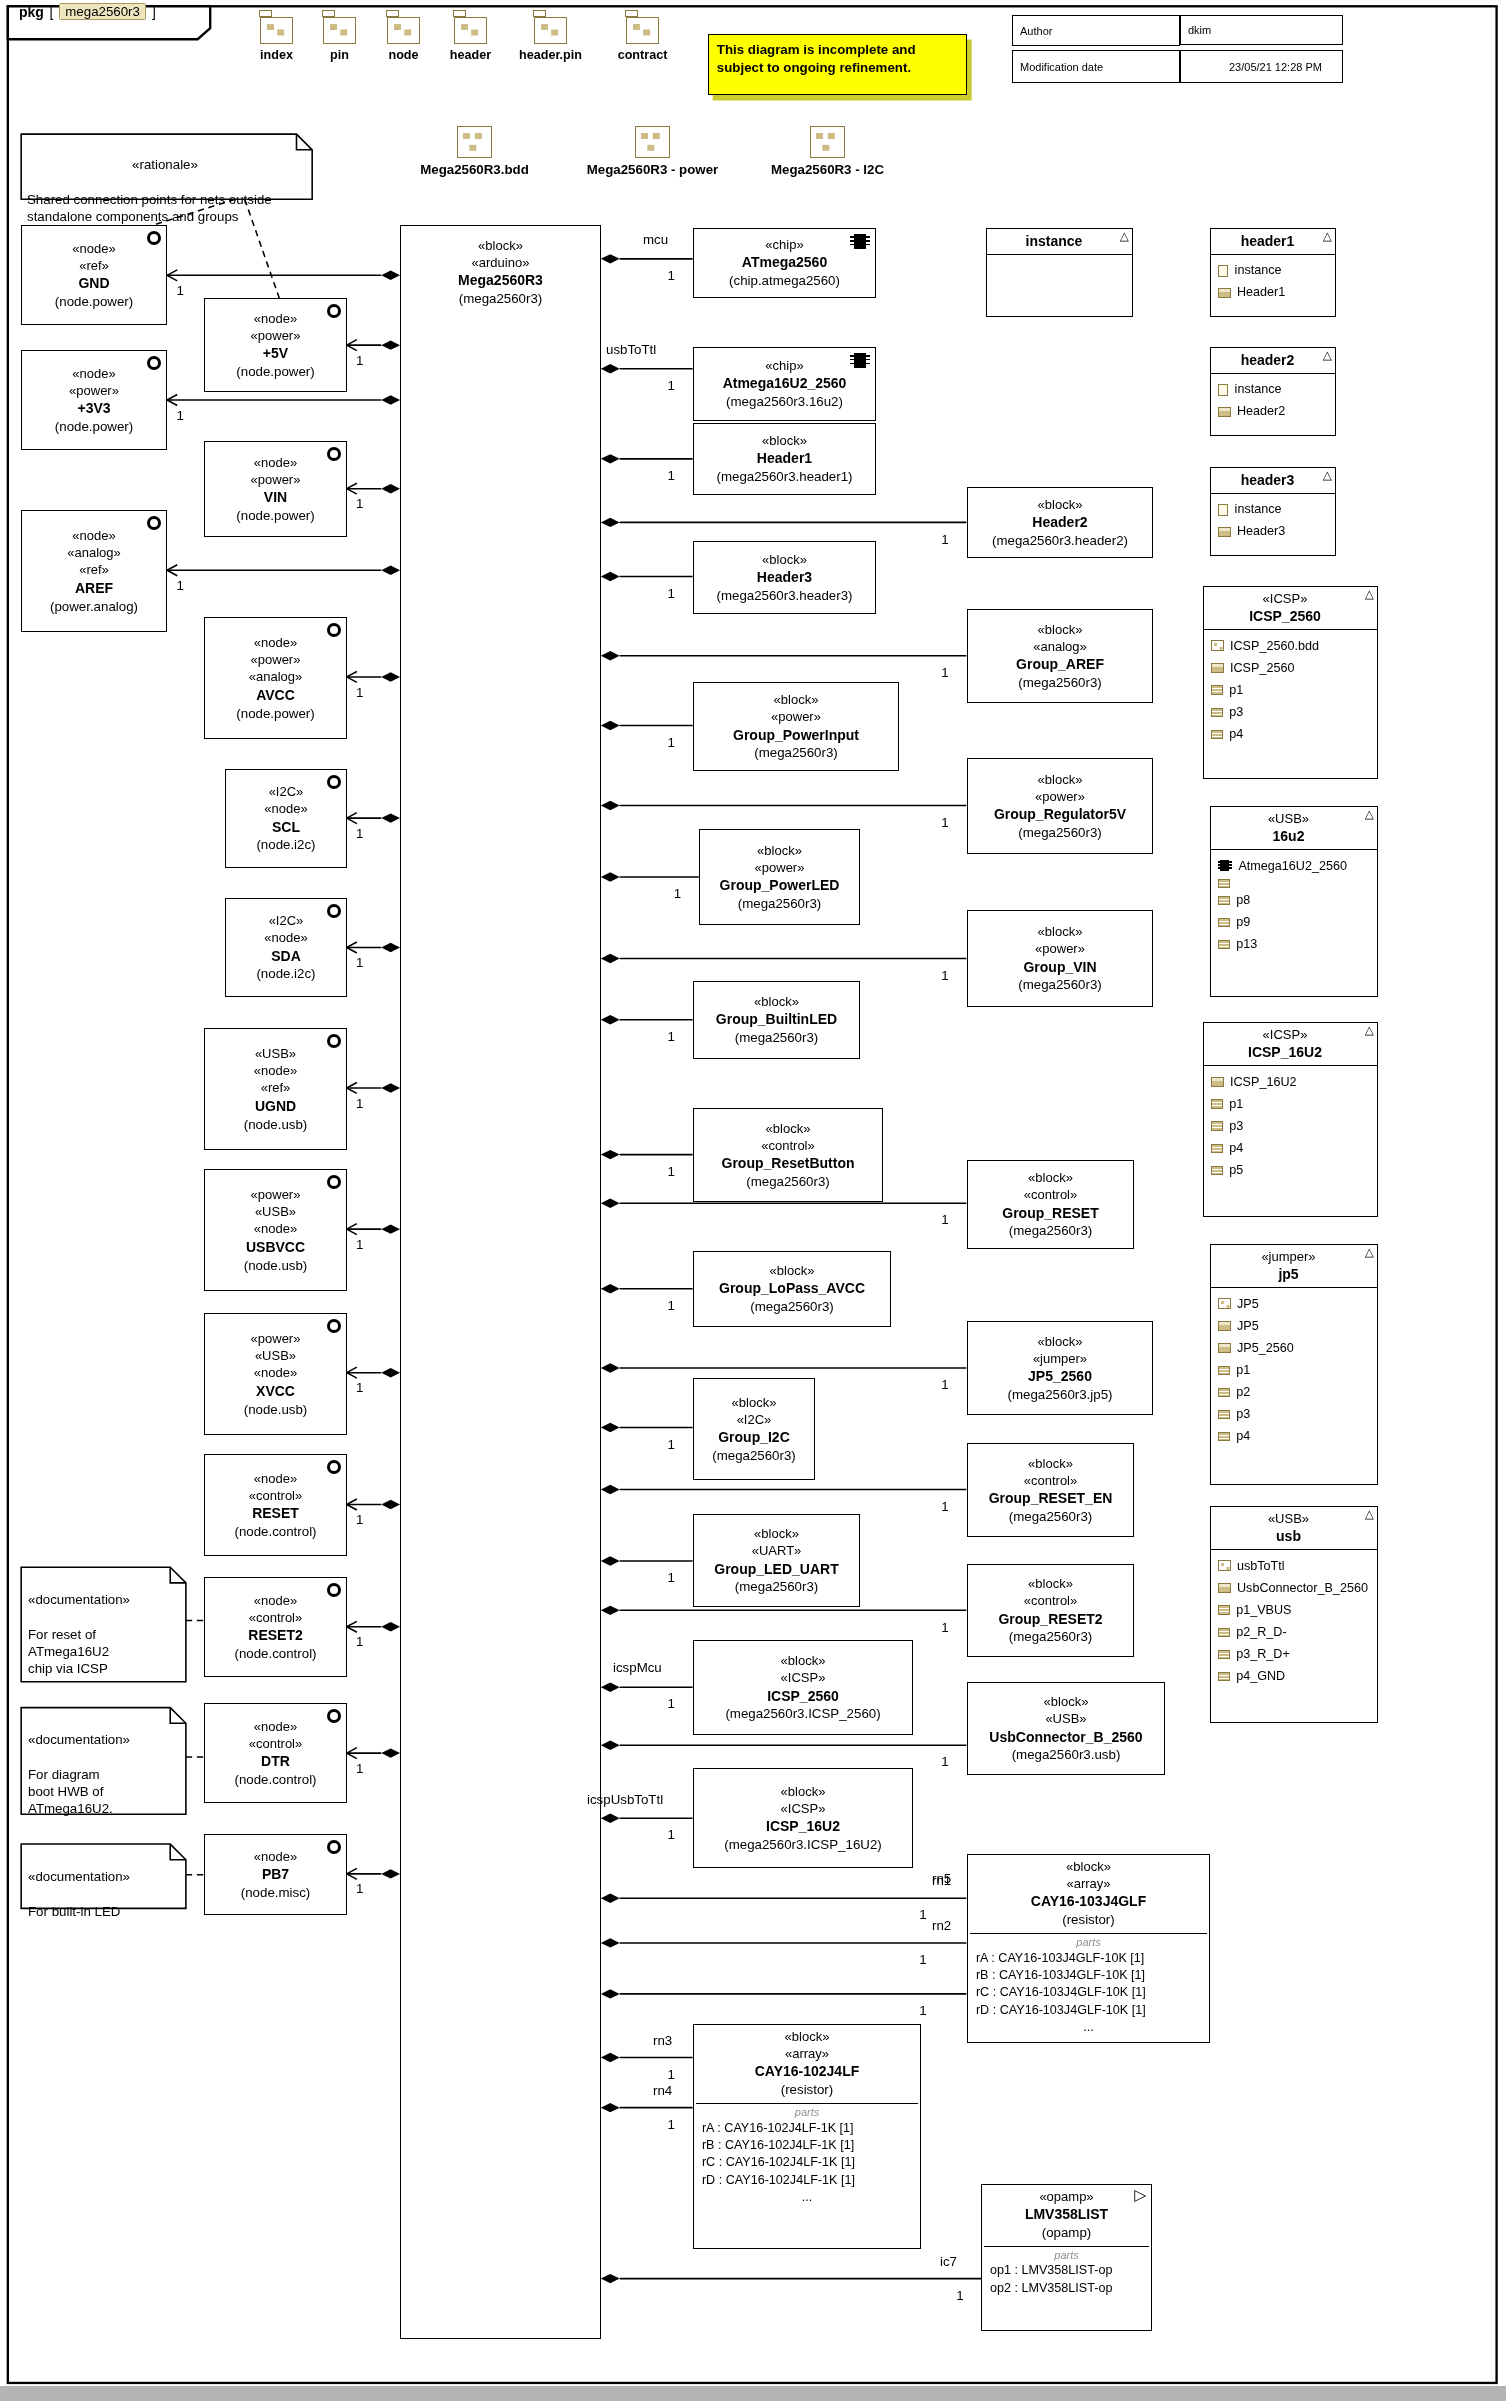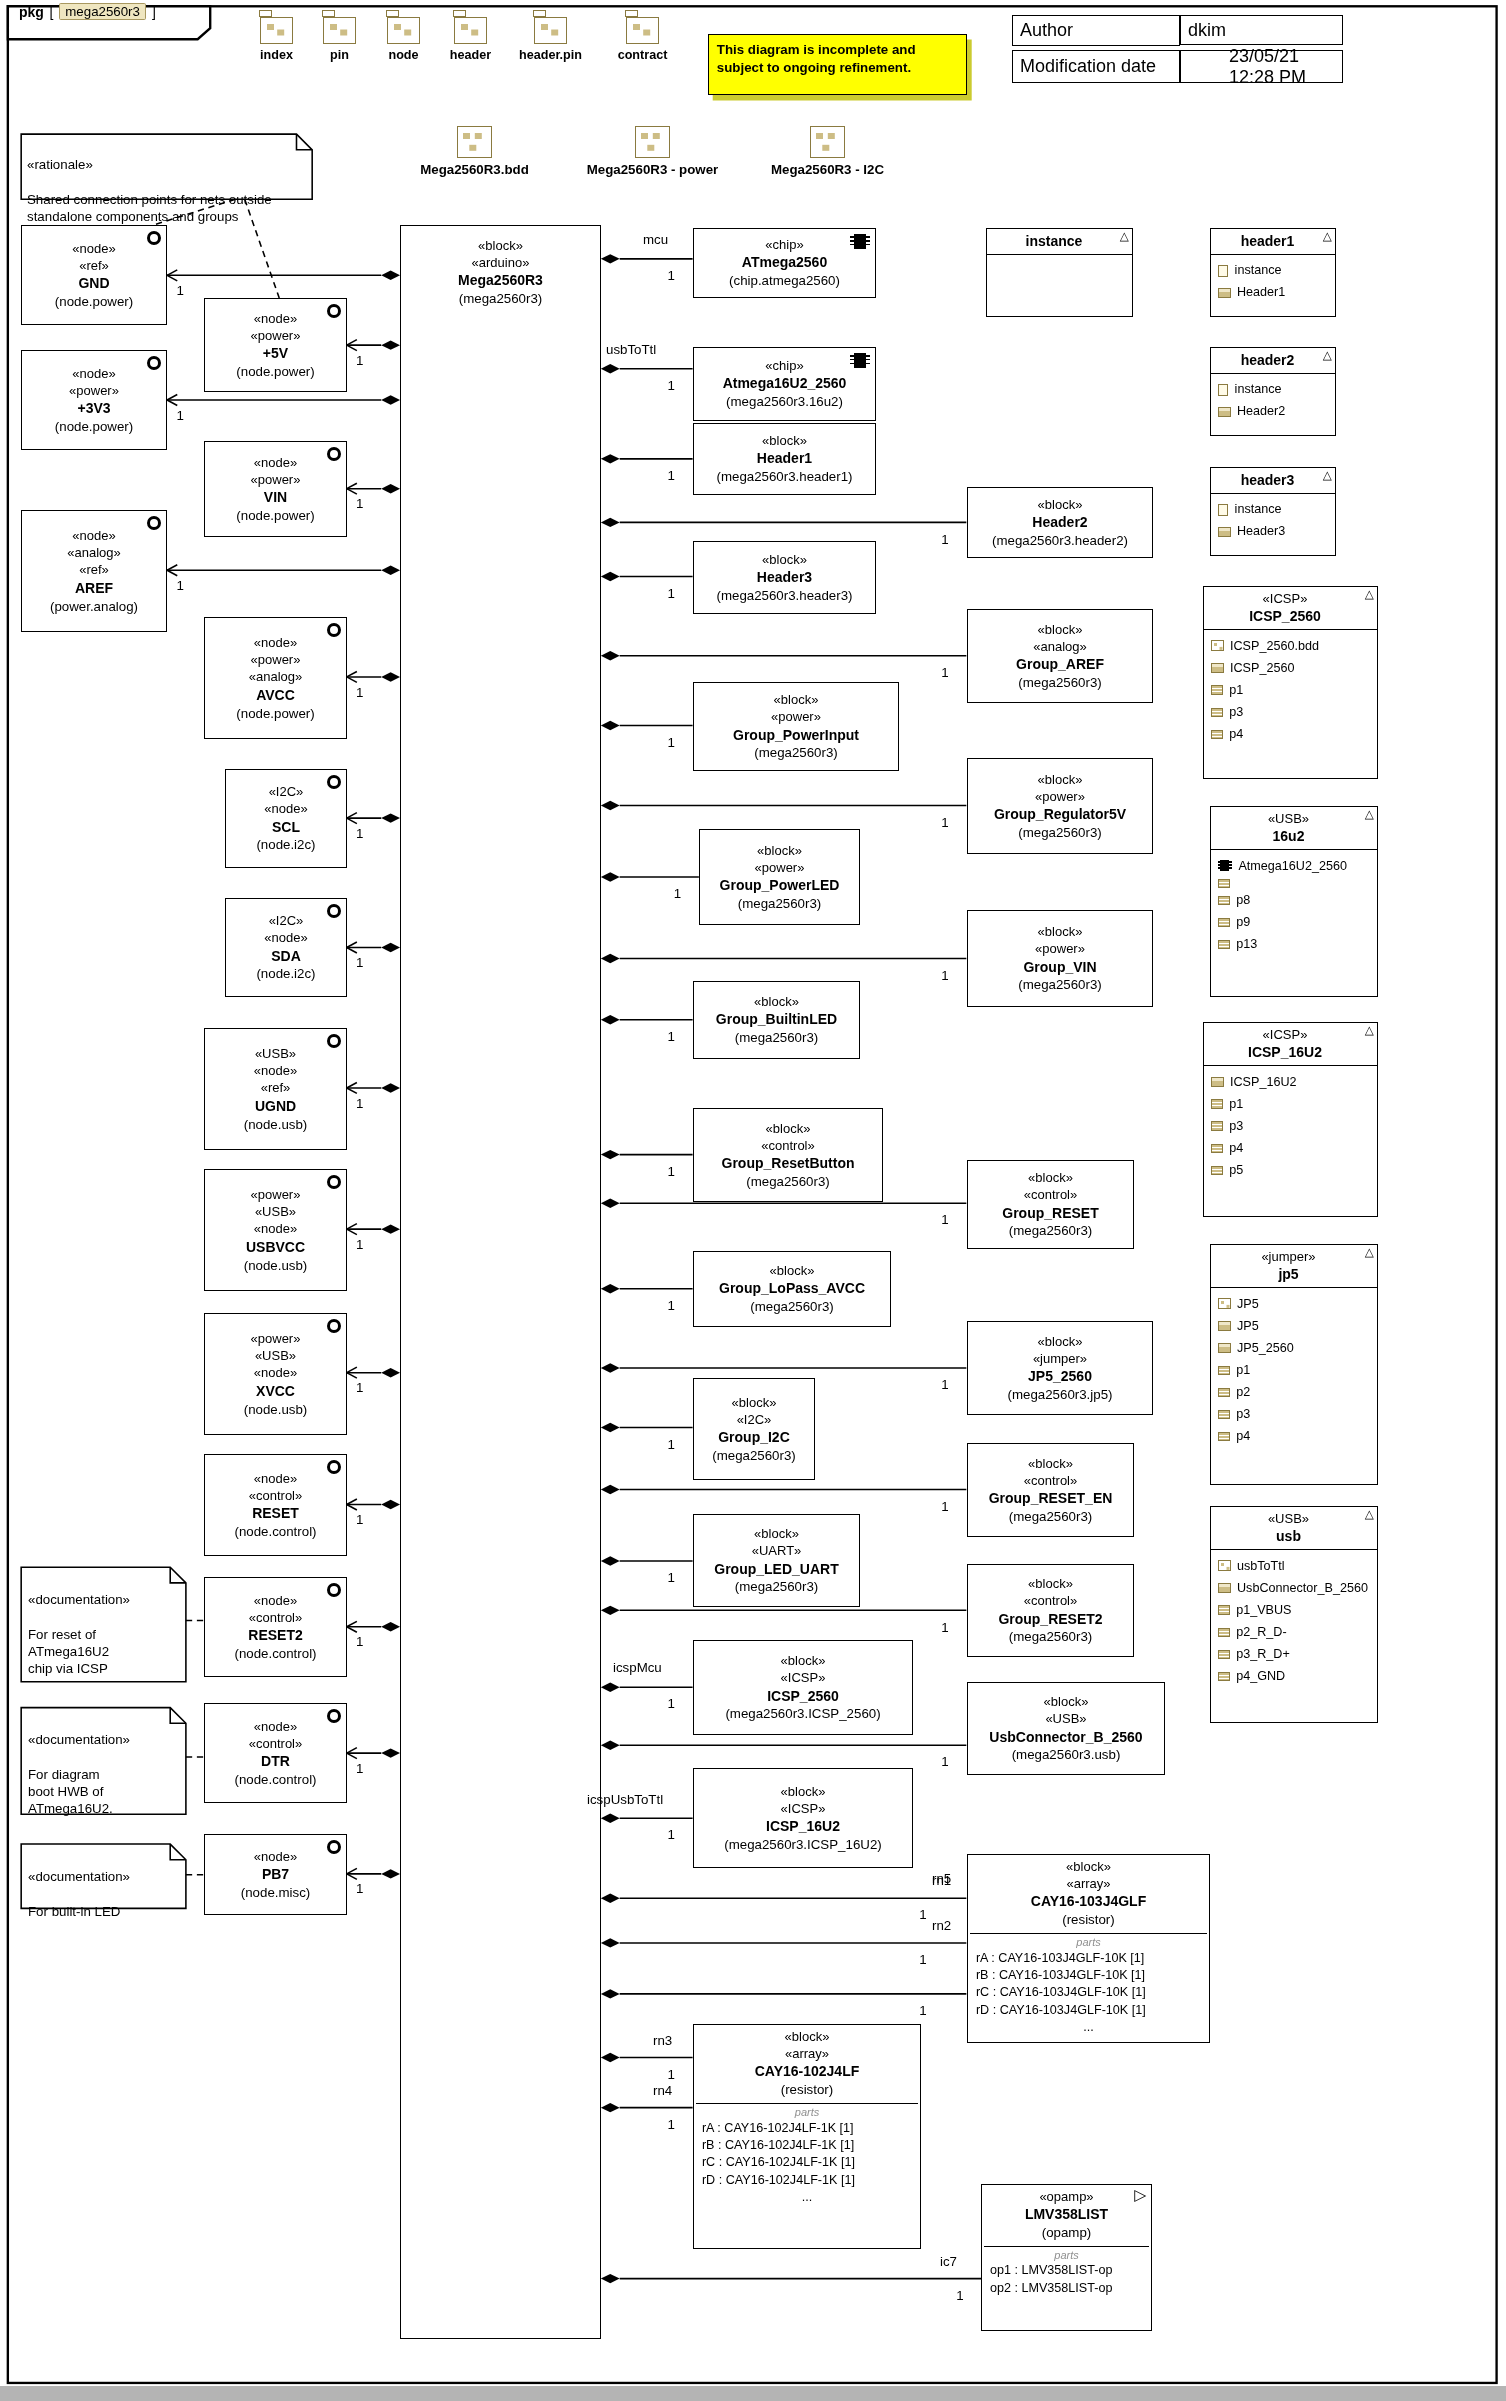--- a/index.html
+++ b/index.html
@@ -37,27 +37,27 @@
         background:#cdbd85;box-shadow:5.5px 3.9px 0 #cdbd85;}
   .mi-class{width:12.6px;height:10.2px;border:0.8px solid #8a7a40;
         background:linear-gradient(#efe7c9 0 3.1px,#cdbd85 3.1px);}
   .mi-pin{width:11.8px;height:9.4px;border:0.8px solid #8a7a40;
         background:repeating-linear-gradient(to bottom,#cdbd85 0 1.6px,#fff 1.6px 3.1px);}
   .mi-chip{width:14px;height:11px;
         background:linear-gradient(#000,#000) 2.4px 0/9.4px 11px no-repeat,
         repeating-linear-gradient(to bottom,#000 0 1.6px,transparent 1.6px 3.1px) 0 0.8px/14px 9.4px no-repeat;}
   .mi-note{width:10.2px;height:11.8px;border:0.8px solid #8a7a40;background:#fffbe8;}
   .noteTxt{position:absolute;z-index:2;font-size:13.3px;line-height:1.3;white-space:pre-line;}
-  .noteTxt .cst{}
+  .noteTxt .cst{text-align:center;}
   .clabel{position:absolute;z-index:3;font-size:13.3px;}
   .ylw{position:absolute;z-index:2;background:#ffff00;border:1.6px solid #000;
        box-shadow:4.7px 5.5px 0 #cbcb2f;padding:6.3px 7.8px;font-size:13.3px;font-weight:bold;
        line-height:1.35;white-space:pre-line;box-sizing:border-box;}
   .mrow{position:absolute;z-index:2;display:flex;}
-  .mcell{border:1.6px solid #000;background:#fff;font-size:18px;padding:0 7px;
+  .mcell{border:1.6px solid #000;background:#fff;font-size:11px;padding:0 7px;
          box-sizing:border-box;display:flex;align-items:center;}
   .pkgtab{position:absolute;z-index:3;display:flex;align-items:center;gap:5.5px;font-size:14px;}
   .pill{background:#efe6c0;border:0.8px solid #a89860;padding:0 5.5px;border-radius:1.6px;font-size:13.3px;}
   .icn{position:absolute;z-index:2;width:75px;text-align:center;}
   .pk{margin:0 auto;width:31px;height:25px;border:1.6px solid #8a7a40;position:relative;background:#fff;}
   .pk::before{content:"";position:absolute;top:-8.6px;left:-1.6px;width:11px;height:5.5px;
         border:1.6px solid #8a7a40;background:#fff;}
   .pk::after{content:"";position:absolute;left:6.3px;top:5.5px;width:6.3px;height:6.3px;
         background:#cdbd85;box-shadow:10.2px 5.5px 0 #cdbd85;}
   .ilb{font-weight:bold;font-size:12.6px;margin-top:3.9px;}

